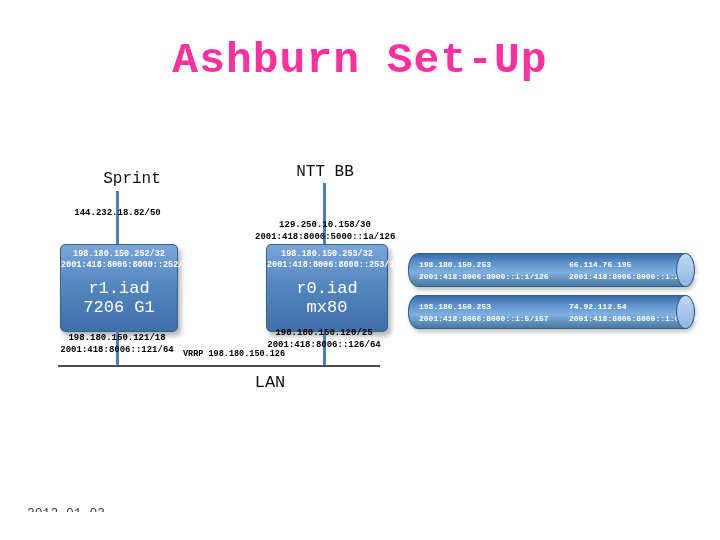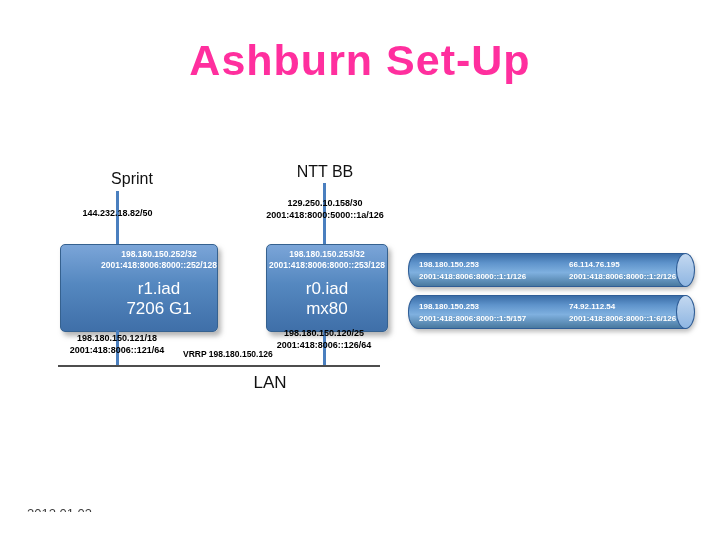--- a/index.html
+++ b/index.html
@@ -1,48 +1,48 @@
 <!DOCTYPE html>
 <html><head>
 <meta charset="utf-8">
 <style>
   html,body { margin:0; padding:0; background:#fff; }
   .slide {
     position:relative; width:720px; height:512px; background:#ffffff;
-    font-family:Liberation Sans, sans-serif; overflow:hidden;
+    font-family:Liberation Mono, monospace; overflow:hidden;
   }
   .title {
     position:absolute; top:36px; left:0; width:100%; margin:0;
     text-align:center; font-size:43px; font-weight:bold; letter-spacing:1px;
     color:#ff2f9e;
   }
   .provider { position:absolute; font-size:16px; color:#111; }
   .provider.sprint { left:90px; top:170px; width:60px; text-align:center;margin-left:12px; }
   .provider.ntt    { left:290px; top:163px; width:70px; text-align:center; }
 
   .vline { position:absolute; width:3px; background:#4a7fbf; }
   .sprint-line { left:116px; top:191px; height:54px; }
   .ntt-line    { left:323px; top:183px; height:62px; }
   .r1-down     { left:116px; top:330px; height:37px; }
   .r0-down     { left:323px; top:330px; height:37px; }
 
   .addr { position:absolute; font-size:9px; font-weight:bold; color:#000;
           text-align:center; line-height:1.3; }
   .sprint-addr { left:60px;  top:208px; width:115px; }
-  .ntt-addr    { left:255px; top:198px; width:140px; }
+  .ntt-addr    { left:255px; top:220px; width:140px; }
   .r1-lan-addr { left:58px;  top:333px; width:118px; }
   .r0-lan-addr { left:260px; top:328px; width:128px; }
 
   .router {
     position:absolute; width:116px; height:86px; border-radius:5px;
     background:linear-gradient(180deg,#7ba5d8 0%, #5588c0 45%, #3f6fa8 100%);
     border:1px solid #35618f; box-shadow:3px 4px 5px rgba(120,120,120,0.55);
     color:#fff; text-align:center;
   }
-  .router.r1 { left:60px;  top:244px;padding-left:40px; }
+  .router.r1 { left:60px;  top:244px; }
   .router.r0 { left:266px; top:244px; width:120px; }
   .r-addr  { font-size:8.5px; font-weight:bold; line-height:1.35; margin-top:4px; }
   .r-name  { font-size:17px; margin-top:7px; }
   .r-model { font-size:17px; }
 
   .vrrp { position:absolute; left:183px; top:349px; font-size:8.5px;
           font-weight:bold; color:#000; }
   .lan-bus { position:absolute; left:58px; top:365px; width:322px; height:2px;
              background:#4d4d4d; }
   .lan-label { position:absolute; left:238px; top:373px; width:64px;

